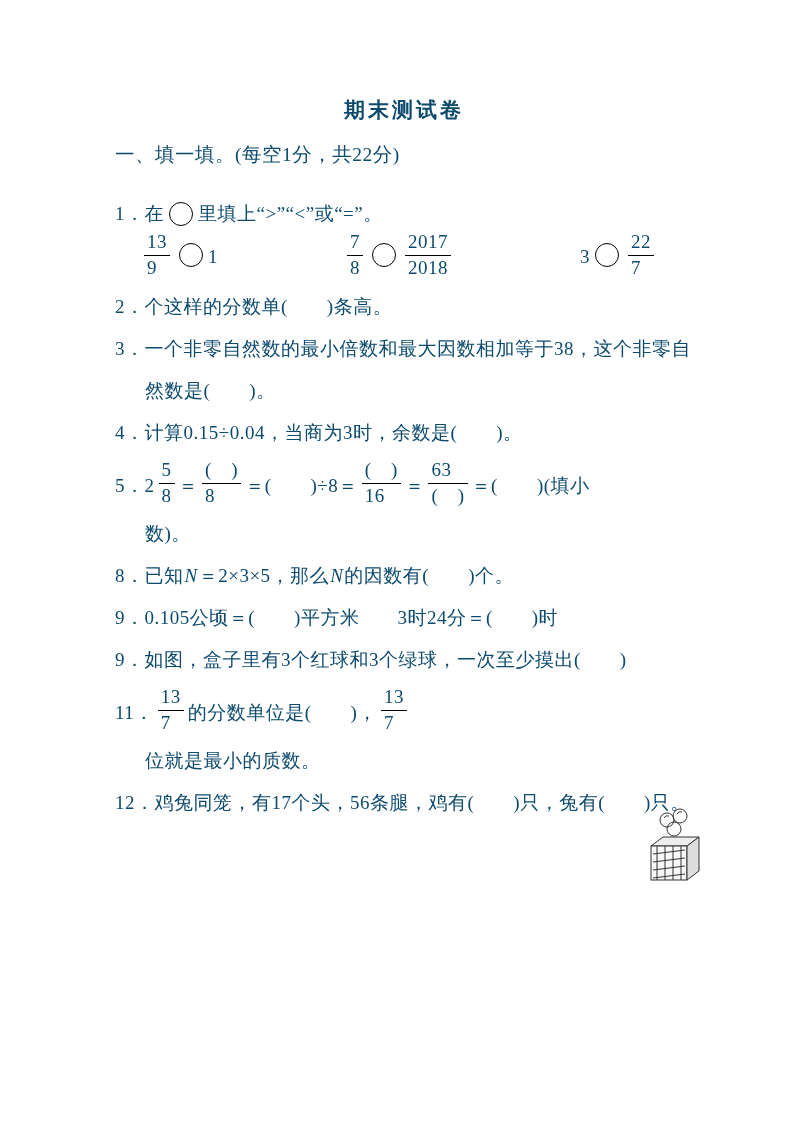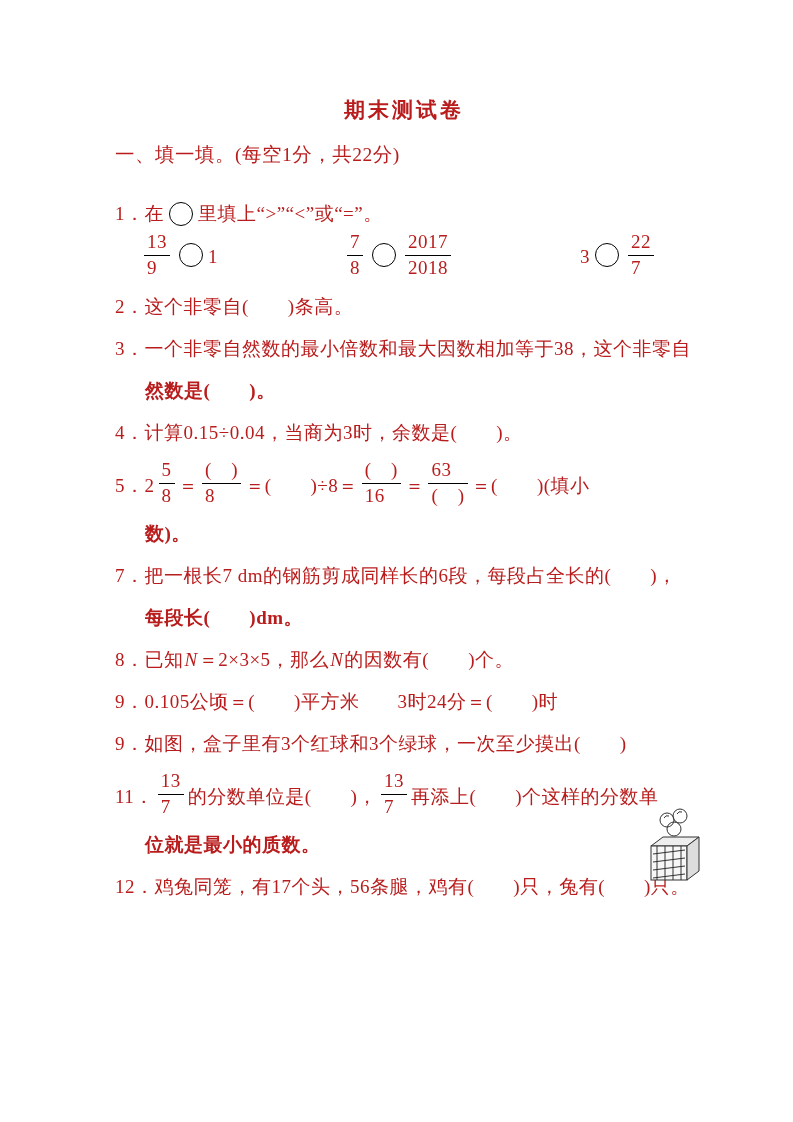--- a/index.html
+++ b/index.html
@@ -3,32 +3,32 @@
 <meta charset="utf-8">
 <style>
   * { box-sizing: border-box; }
   html,body { margin:0; padding:0; background:#fff; }
   .page {
     position: relative;
     width: 793px;
     height: 964px;
     background: #ffffff;
     font-family: "Liberation Serif", "DejaVu Serif", serif;
-    color: #b91c1c;
+    color: #0c4a6e;
     overflow: hidden;
   }
   .content { padding: 96px 100px 0 115px; font-size: 19px; letter-spacing: 0.5px; }
   .title {
     font-size: 21px; font-weight: bold; text-align: center;
     margin: 0 0 18px 0; line-height: 28px; letter-spacing: 3px;
   }
   .section-heading { font-size: 19.5px; line-height: 25px; margin-bottom: 34px; }
   .line { line-height: 25px; margin-bottom: 17px; white-space: nowrap; }
   .line.tight { margin-bottom: 2px; }
-  .cont { padding-left: 30px; font-weight: bold; }
+  .cont { padding-left: 30px; }
   .qnum { display: inline; }
   .circle {
     display: inline-block; width: 24px; height: 24px;
     border: 1.2px solid #000; border-radius: 50%;
     vertical-align: middle; margin: 0 5px; position: relative; top: -2px;
   }
   .frac {
     display: inline-block; vertical-align: middle; text-align: left;
     margin: 0 4px; line-height: 1.1; position: relative; top: -2px;
   }
@@ -83,21 +83,21 @@
           <span class="circle"></span>
           <span class="frac">
               <span class="num">22</span>
               <span class="den">7</span>
             </span>
         </span>
       </div>
     </div>
 
     <div class="q">
-      <div class="line"><span class="qnum">2．</span><span>这个非零自(　　)条高。</span></div>
+      <div class="line"><span class="qnum">2．</span><span>个这样的分数单(　　)条高。</span></div>
     </div>
 
     <div class="q">
       <div class="line"><span class="qnum">3．</span><span>一个非零自然数的最小倍数和最大因数相加等于38，这个非零自</span></div>
       <div class="line cont"><span>然数是(　　)。</span></div>
     </div>
 
     <div class="q">
       <div class="line"><span class="qnum">4．</span><span>计算0.15÷0.04，当商为3时，余数是(　　)。</span></div>
     </div>
@@ -128,24 +128,20 @@
             <span class="den">(　)</span>
           </span>
         <span>＝(　　)(填小</span>
       </div>
       <div class="line cont"><span>数)。</span></div>
     </div>
 
     <div class="q">
     </div>
 
-    <div class="q">
-      <div class="line"><span class="qnum">7．</span><span>把一根长7 dm的钢筋剪成同样长的6段，每段占全长的(　　)，</span></div>
-      <div class="line cont"><span>每段长(　　)dm。</span></div>
-    </div>
 
     <div class="q">
       <div class="line"><span class="qnum">8．</span><span>已知</span><span class="var">N</span><span>＝2×3×5，那么</span><span class="var">N</span><span>的因数有(　　)个。</span></div>
     </div>
 
     <div class="q">
       <div class="line"><span class="qnum">9．</span><span>0.105公顷＝(　　)平方米</span><span class="gap"></span><span>3时24分＝(　　)时</span></div>
     </div>
 
     <div class="q">
@@ -157,21 +153,20 @@
         <span class="qnum">11．</span>
         <span class="frac">
             <span class="num">13</span>
             <span class="den">7</span>
           </span>
         <span>的分数单位是(　　)，</span>
         <span class="frac">
             <span class="num">13</span>
             <span class="den">7</span>
           </span>
-        <span>再添上(　　)个这样的分数单</span>
       </div>
       <div class="line cont"><span>位就是最小的质数。</span></div>
     </div>
 
     <div class="q">
       <div class="line"><span class="qnum">12．</span><span>鸡兔同笼，有17个头，56条腿，鸡有(　　)只，兔有(　　)只。</span></div>
     </div>
 
   </div>
 

